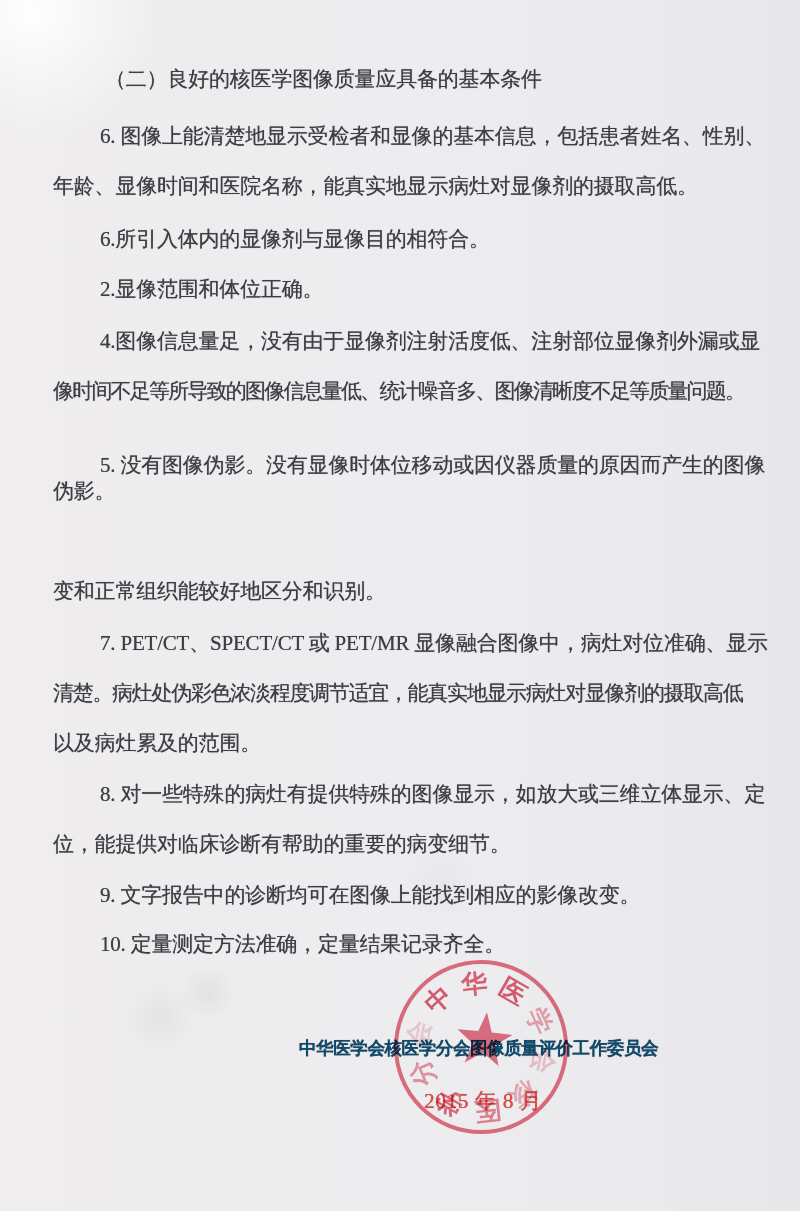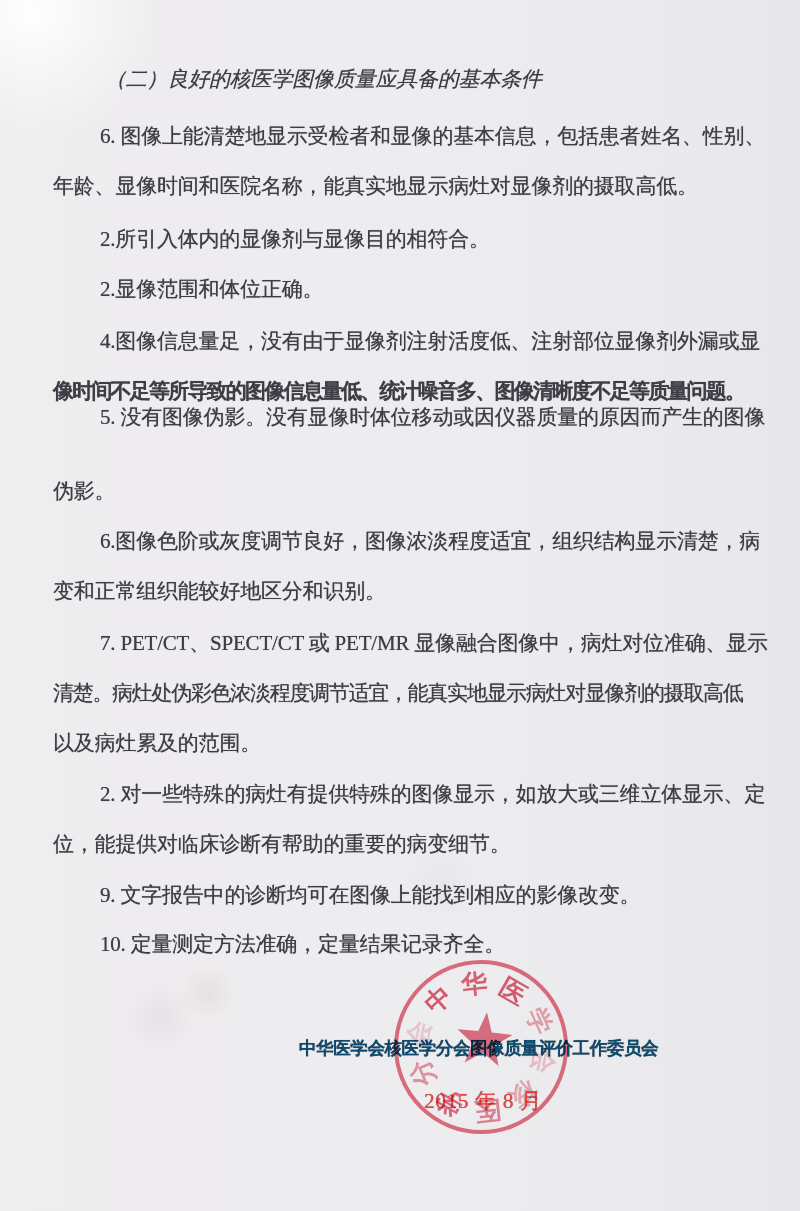--- a/index.html
+++ b/index.html
@@ -26,22 +26,22 @@
     left: 53px;
     width: 710px;
     font-size: 21px;
     line-height: 27px;
     letter-spacing: -0.2px;
     color: #3e3d45;
     white-space: nowrap;
     text-shadow: 0 0 0.7px rgba(62,61,69,0.75);
   }
   .indent { padding-left: 47px; }
-  .indent-h { padding-left: 52px; font-style: italic; }
-  .tight  { letter-spacing: -1.8px; font-weight: bold; }
+  .indent-h { padding-left: 52px; }
+  .tight  { letter-spacing: -1.8px; }
   .tight2 { letter-spacing: -1.3px; }
   .signature {
     position: absolute;
     left: 299px;
     top: 1036px;
     font-size: 17.5px;
     font-weight: bold;
     letter-spacing: -0.4px;
     color: #0c4a6e;
     white-space: nowrap;
@@ -104,32 +104,31 @@
 </style>
 </head>
 <body>
 
 <div class="page">
 
   <div class="doc-line indent-h" style="top:66px">（二）良好的核医学图像质量应具备的基本条件</div>
 
   <div class="doc-line indent" style="top:123px">6. 图像上能清楚地显示受检者和显像的基本信息，包括患者姓名、性别、</div>
   <div class="doc-line" style="top:173px">年龄、显像时间和医院名称，能真实地显示病灶对显像剂的摄取高低。</div>
-  <div class="doc-line indent" style="top:226px">2.所引入体内的显像剂与显像目的相符合。</div>
+  <div class="doc-line indent" style="top:226px">6.所引入体内的显像剂与显像目的相符合。</div>
   <div class="doc-line indent" style="top:276px">2.显像范围和体位正确。</div>
   <div class="doc-line indent" style="top:328px">4.图像信息量足，没有由于显像剂注射活度低、注射部位显像剂外漏或显</div>
   <div class="doc-line tight" style="top:378px">像时间不足等所导致的图像信息量低、统计噪音多、图像清晰度不足等质量问题。</div>
-  <div class="doc-line indent" style="top:404px">5. 没有图像伪影。没有显像时体位移动或因仪器质量的原因而产生的图像</div>
+  <div class="doc-line indent" style="top:452px">5. 没有图像伪影。没有显像时体位移动或因仪器质量的原因而产生的图像</div>
   <div class="doc-line" style="top:478px">伪影。</div>
-  <div class="doc-line indent" style="top:528px">6.图像色阶或灰度调节良好，图像浓淡程度适宜，组织结构显示清楚，病</div>
   <div class="doc-line" style="top:578px">变和正常组织能较好地区分和识别。</div>
   <div class="doc-line indent" style="top:630px">7. PET/CT、SPECT/CT 或 PET/MR 显像融合图像中，病灶对位准确、显示</div>
   <div class="doc-line" style="top:730px">以及病灶累及的范围。</div>
   <div class="doc-line tight2" style="top:680px">清楚。病灶处伪彩色浓淡程度调节适宜，能真实地显示病灶对显像剂的摄取高低</div>
-  <div class="doc-line indent" style="top:781px">2. 对一些特殊的病灶有提供特殊的图像显示，如放大或三维立体显示、定</div>
+  <div class="doc-line indent" style="top:781px">8. 对一些特殊的病灶有提供特殊的图像显示，如放大或三维立体显示、定</div>
   <div class="doc-line" style="top:831px">位，能提供对临床诊断有帮助的重要的病变细节。</div>
   <div class="doc-line indent" style="top:882px">9. 文字报告中的诊断均可在图像上能找到相应的影像改变。</div>
   <div class="doc-line indent" style="top:931px">10. 定量测定方法准确，定量结果记录齐全。</div>
 
   <div class="signature">中华医学会核医学分会图像质量评价工作委员会</div>
   <div class="dateline">2015 年 8 月</div>
 
   <div class="stamp">
     <svg class="star" viewBox="0 0 60 60" aria-hidden="true">
       <polygon points="33,1.2 37.7,21.5 58.4,24 40.5,34.7 44.5,55.1 28.8,41.4 10.6,51.6 18.8,32.4 3.5,18.2 24.3,20" fill="#dc4760" fill-opacity="0.82"></polygon>

